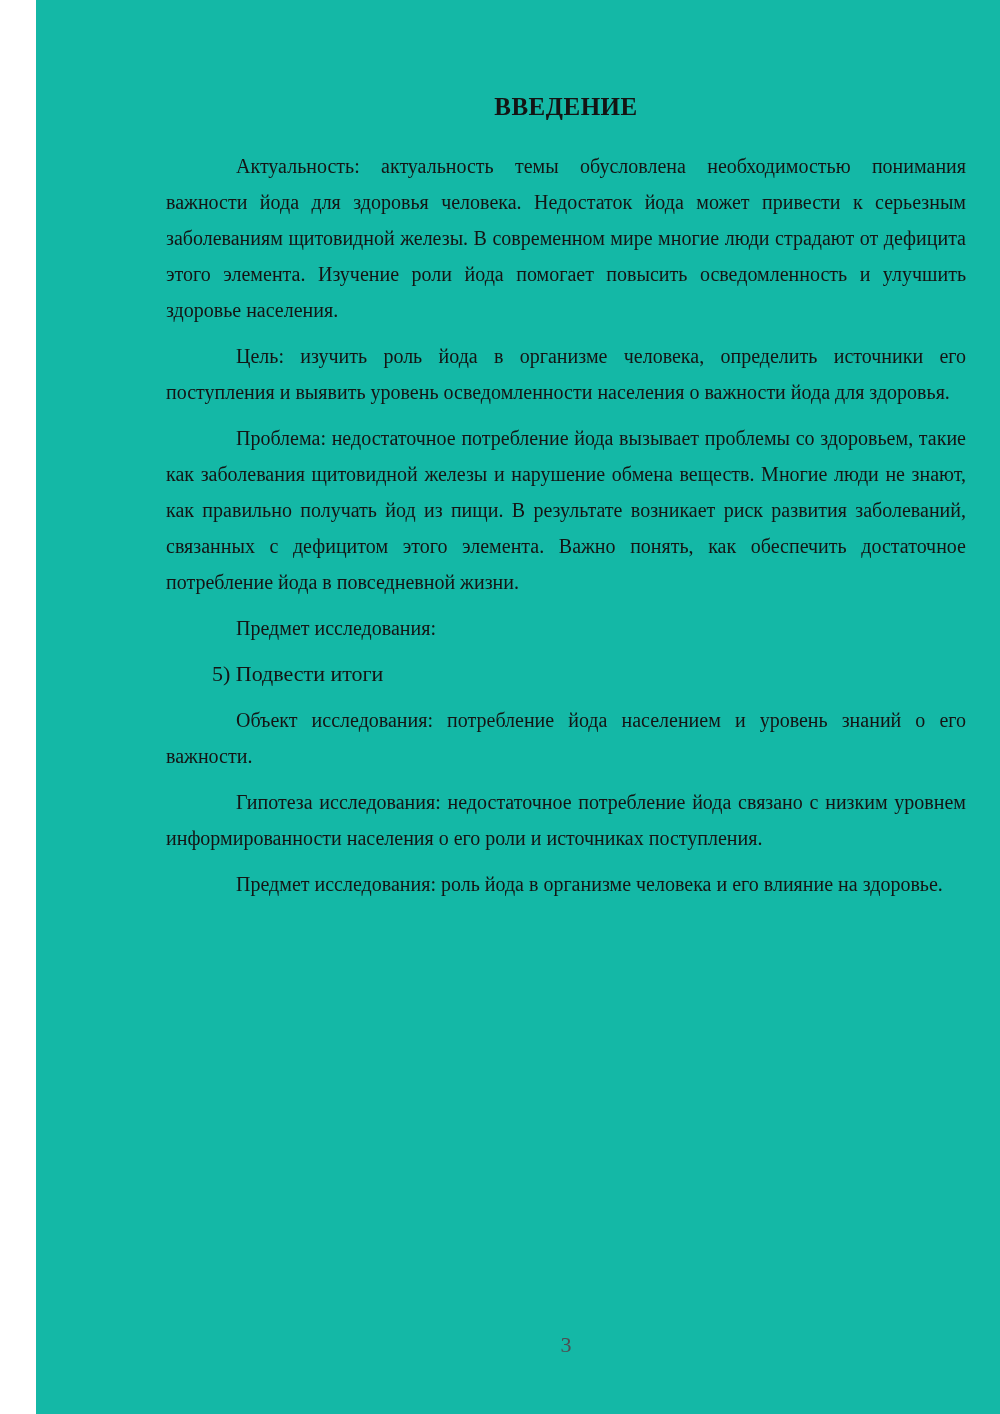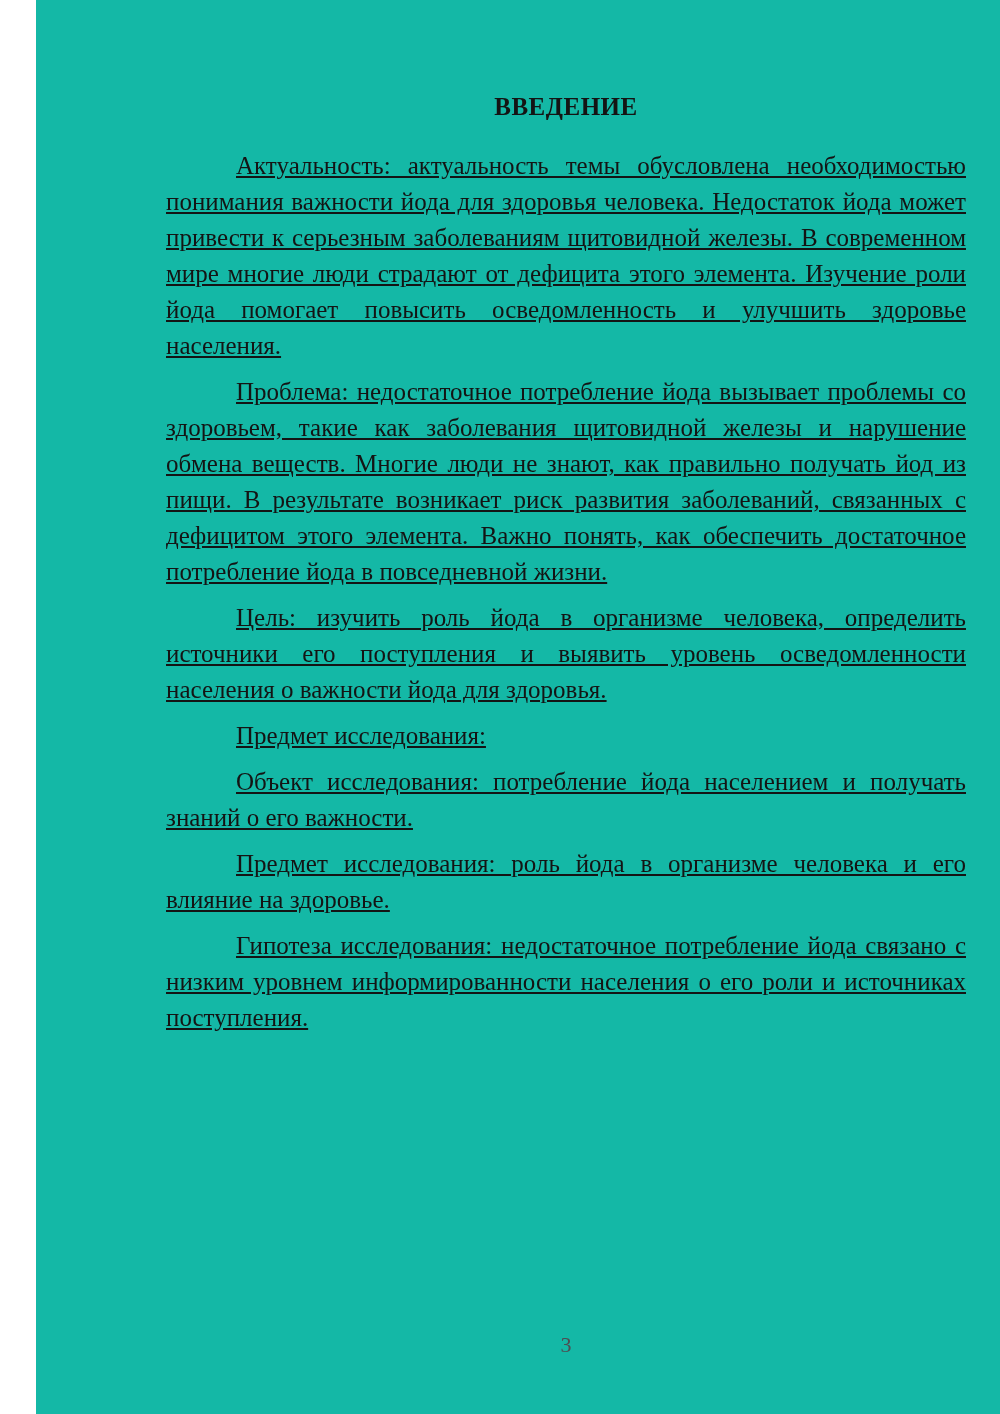--- a/index.html
+++ b/index.html
@@ -25,26 +25,25 @@
   }
   .doc-title {
     font-size: 25px;
     font-weight: bold;
     text-align: center;
     letter-spacing: 0.5px;
     margin: 0 0 26px 0;
     line-height: 30px;
   }
   .para {
-    font-size: 25px;
+    font-size: 20px;
     line-height: 36px;
     text-align: justify;
     text-indent: 70px;
     margin: 0 0 10px 0;
-    text-decoration: underline;
   }
   .task {
     font-size: 22px;
     line-height: 36px;
     text-align: justify;
     text-indent: 46px;
     margin: 0 0 10px 0;
   }
   .page-number {
     position: absolute;
@@ -58,32 +57,33 @@
 </style>
 </head>
 <body>
 
 <div class="page">
   <div class="content">
     <h1 class="doc-title">ВВЕДЕНИЕ</h1>
 
     <p class="para">Актуальность: актуальность темы обусловлена необходимостью понимания важности йода для здоровья человека. Недостаток йода может привести к серьезным заболеваниям щитовидной железы. В современном мире многие люди страдают от дефицита этого элемента. Изучение роли йода помогает повысить осведомленность и улучшить здоровье населения.</p>
 
+    <p class="para">Цель: изучить роль йода в организме человека, определить источники его поступления и выявить уровень осведомленности населения о важности йода для здоровья.</p>
+
     <p class="para">Проблема: недостаточное потребление йода вызывает проблемы со здоровьем, такие как заболевания щитовидной железы и нарушение обмена веществ. Многие люди не знают, как правильно получать йод из пищи. В результате возникает риск развития заболеваний, связанных с дефицитом этого элемента. Важно понять, как обеспечить достаточное потребление йода в повседневной жизни.</p>
-
-    <p class="para">Цель: изучить роль йода в организме человека, определить источники его поступления и выявить уровень осведомленности населения о важности йода для здоровья.</p>
 
     <p class="para">Предмет исследования:</p>
 
 
 
 
 
+    <p class="task">5) Подвести итоги</p>
 
-    <p class="para">Объект исследования: потребление йода населением и получать знаний о его важности.</p>
+    <p class="para">Объект исследования: потребление йода населением и уровень знаний о его важности.</p>
+
+    <p class="para">Гипотеза исследования: недостаточное потребление йода связано с низким уровнем информированности населения о его роли и источниках поступления.</p>
 
     <p class="para">Предмет исследования: роль йода в организме человека и его влияние на здоровье.</p>
-
-    <p class="para">Гипотеза исследования: недостаточное потребление йода связано с низким уровнем информированности населения о его роли и источниках поступления.</p>
   </div>
 
   <div class="page-number">3</div>
 </div>
 
 </body></html>

